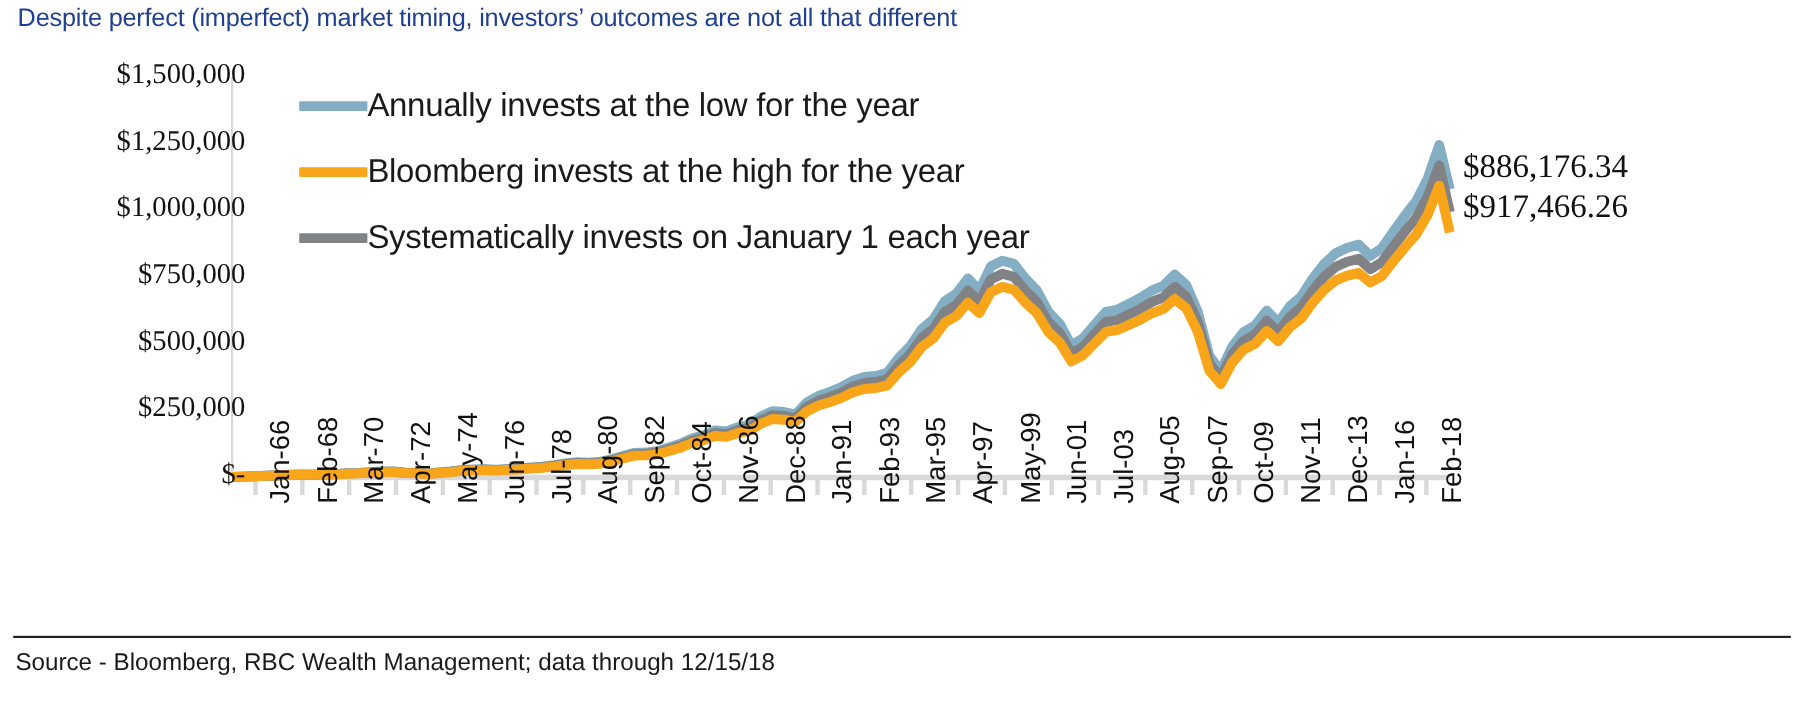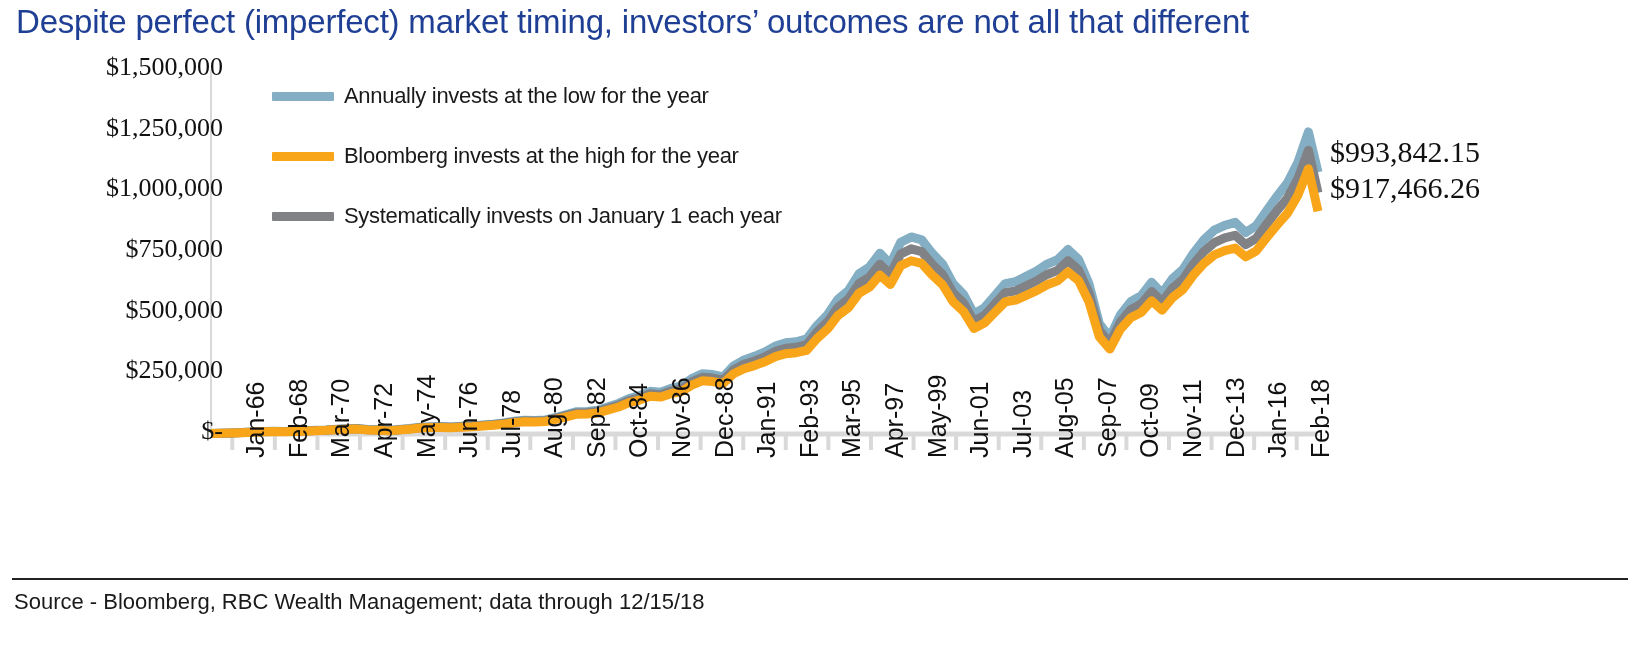--- a/index.html
+++ b/index.html
@@ -18,21 +18,21 @@
   #figure {
     position: relative;
     width: 1640px;
     height: 651px;
     background: #ffffff;
   }
   .chart-title {
     position: absolute;
     left: 16px;
     top: 3px;
-    font-size: 33px;
+    font-size: 23px;
     color: #1F3F94;
     font-family: "Liberation Sans", sans-serif;
     letter-spacing: -0.2px;
     white-space: nowrap;
   }
   .plot-wrap {
     position: absolute;
     left: 0;
     top: 0;
     width: 1640px;
@@ -77,24 +77,24 @@
     align-items: center;
     height: 60px;
   }
   .legend-swatch {
     width: 62px;
     height: 9px;
     flex: 0 0 auto;
     border-radius: 1px;
   }
   .legend-text {
-    font-size: 22px;
+    font-size: 30px;
     color: #1a1a1a;
     font-family: "Liberation Sans", sans-serif;
-    margin-left: 10px;
+    margin-left: 0;
     white-space: nowrap;
     letter-spacing: -0.3px;
   }
   .endlabels {
     position: absolute;
     left: 1330px;
     top: 134px;
   }
   .endlabel {
     font-size: 30px;
@@ -211,20 +211,20 @@
         <span class="legend-swatch" style="background: rgb(249, 165, 26);"></span>
         <span class="legend-text">Bloomberg invests at the high for the year</span>
       </div>
       <div class="legend-row">
         <span class="legend-swatch" style="background: rgb(128, 130, 133);"></span>
         <span class="legend-text">Systematically invests on January 1 each year</span>
       </div>
     </div>
 
   <div class="endlabels" id="endlabels">
-      <div class="endlabel">$993,842.15</div>
+      <div class="endlabel">$886,176.34</div>
       <div class="endlabel">$917,466.26</div>
     </div>
 
   <div class="footer-rule"></div>
   <div class="source-note">Source - Bloomberg, RBC Wealth Management; data through 12/15/18</div>
 
 </div>
 
 </body></html>

